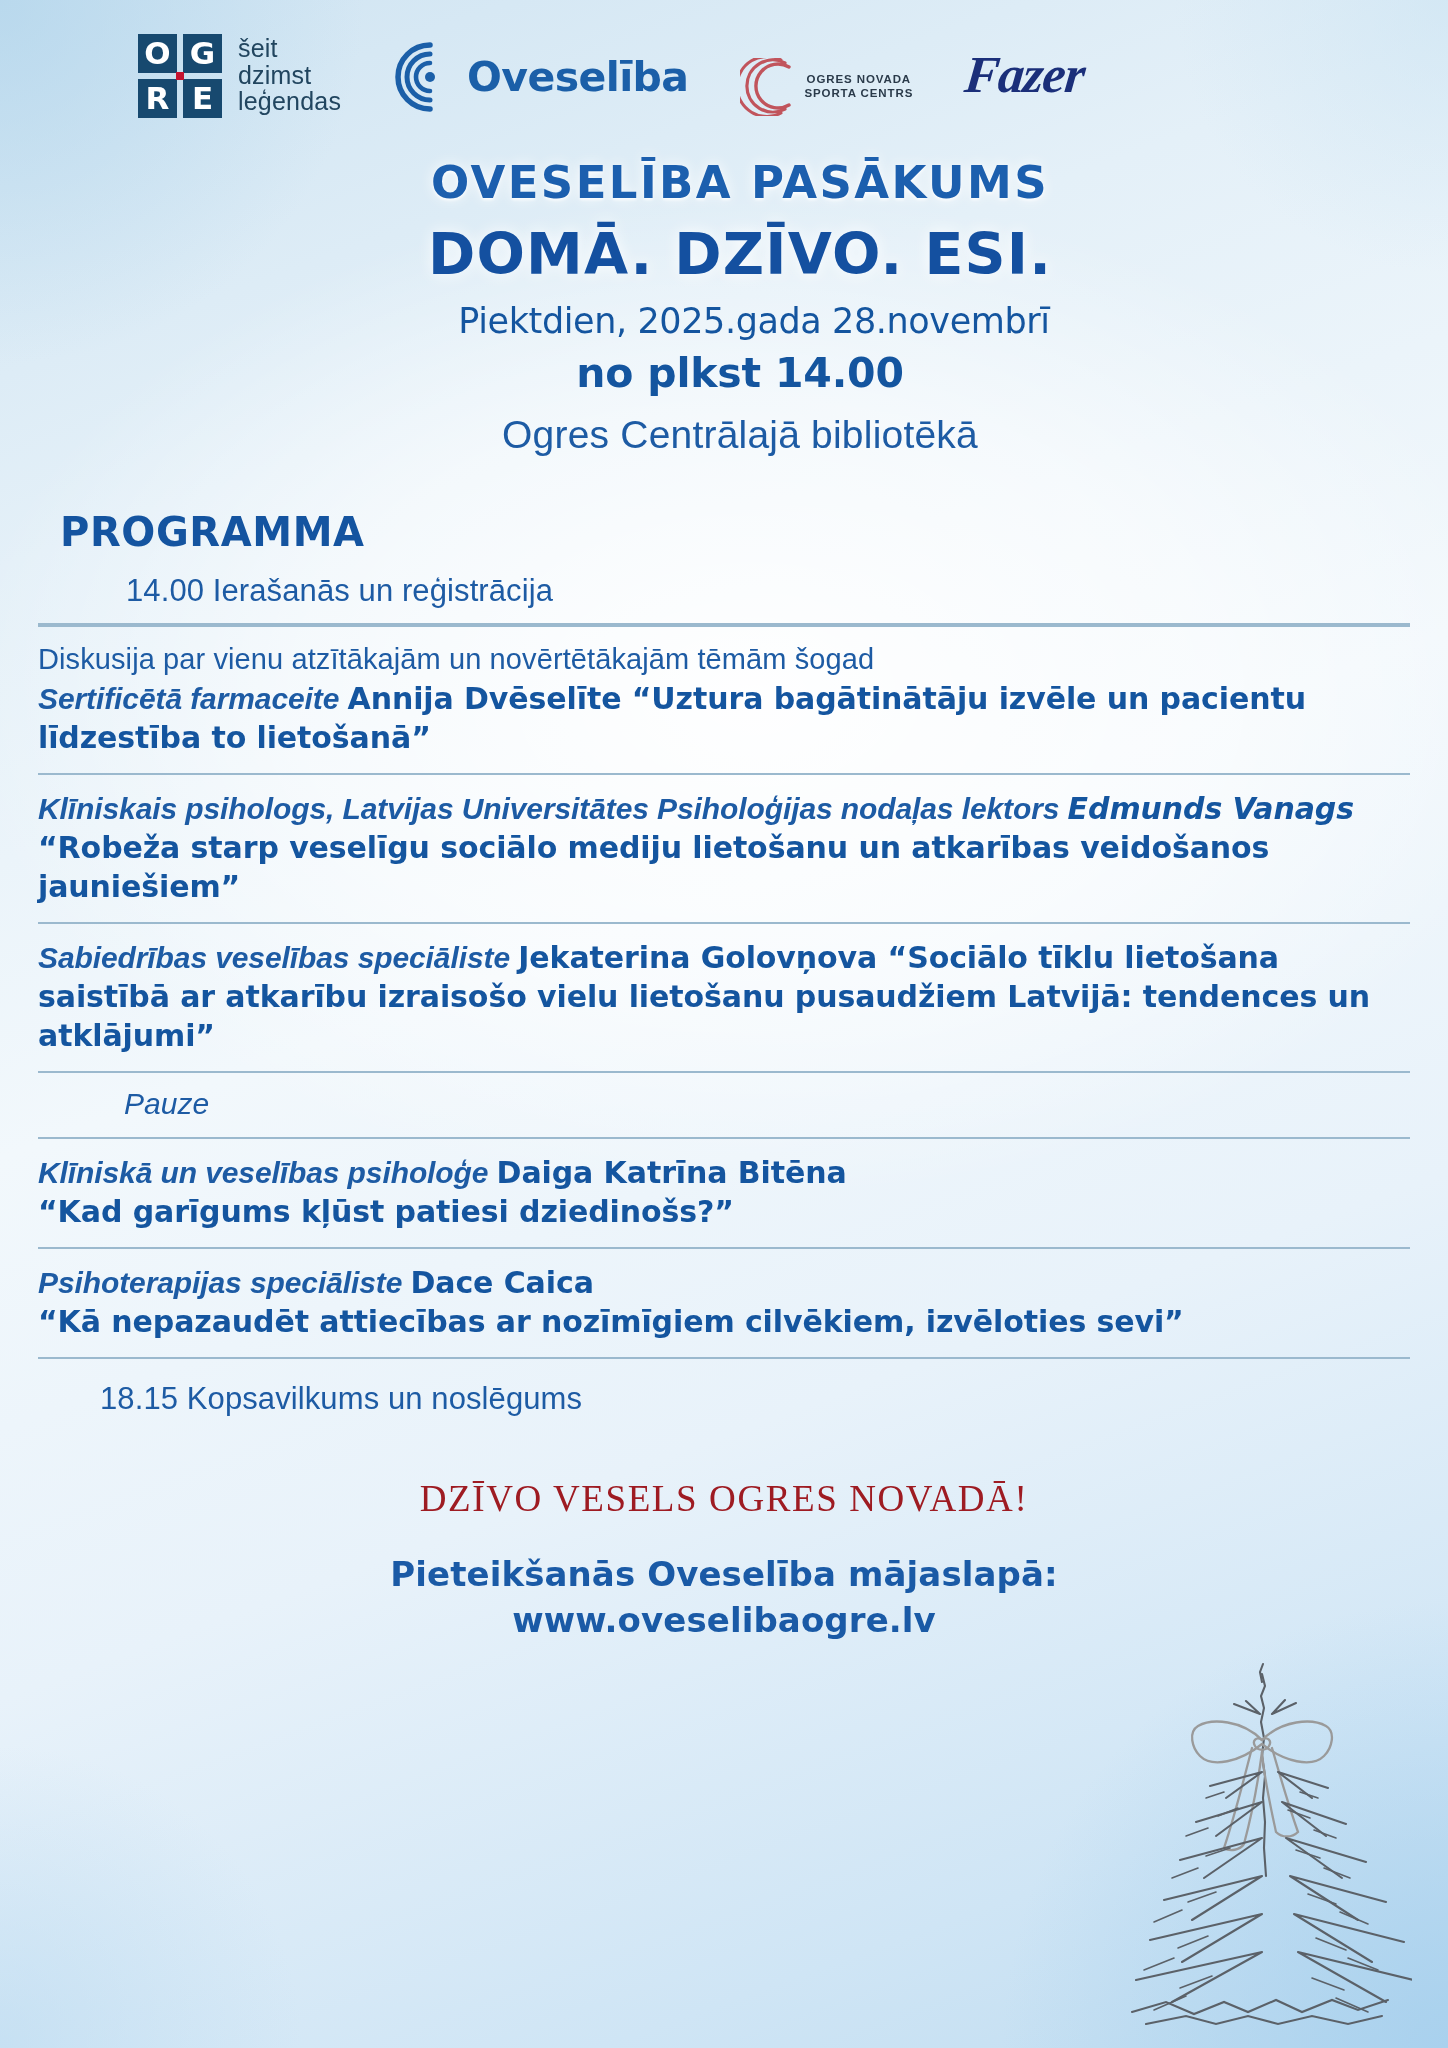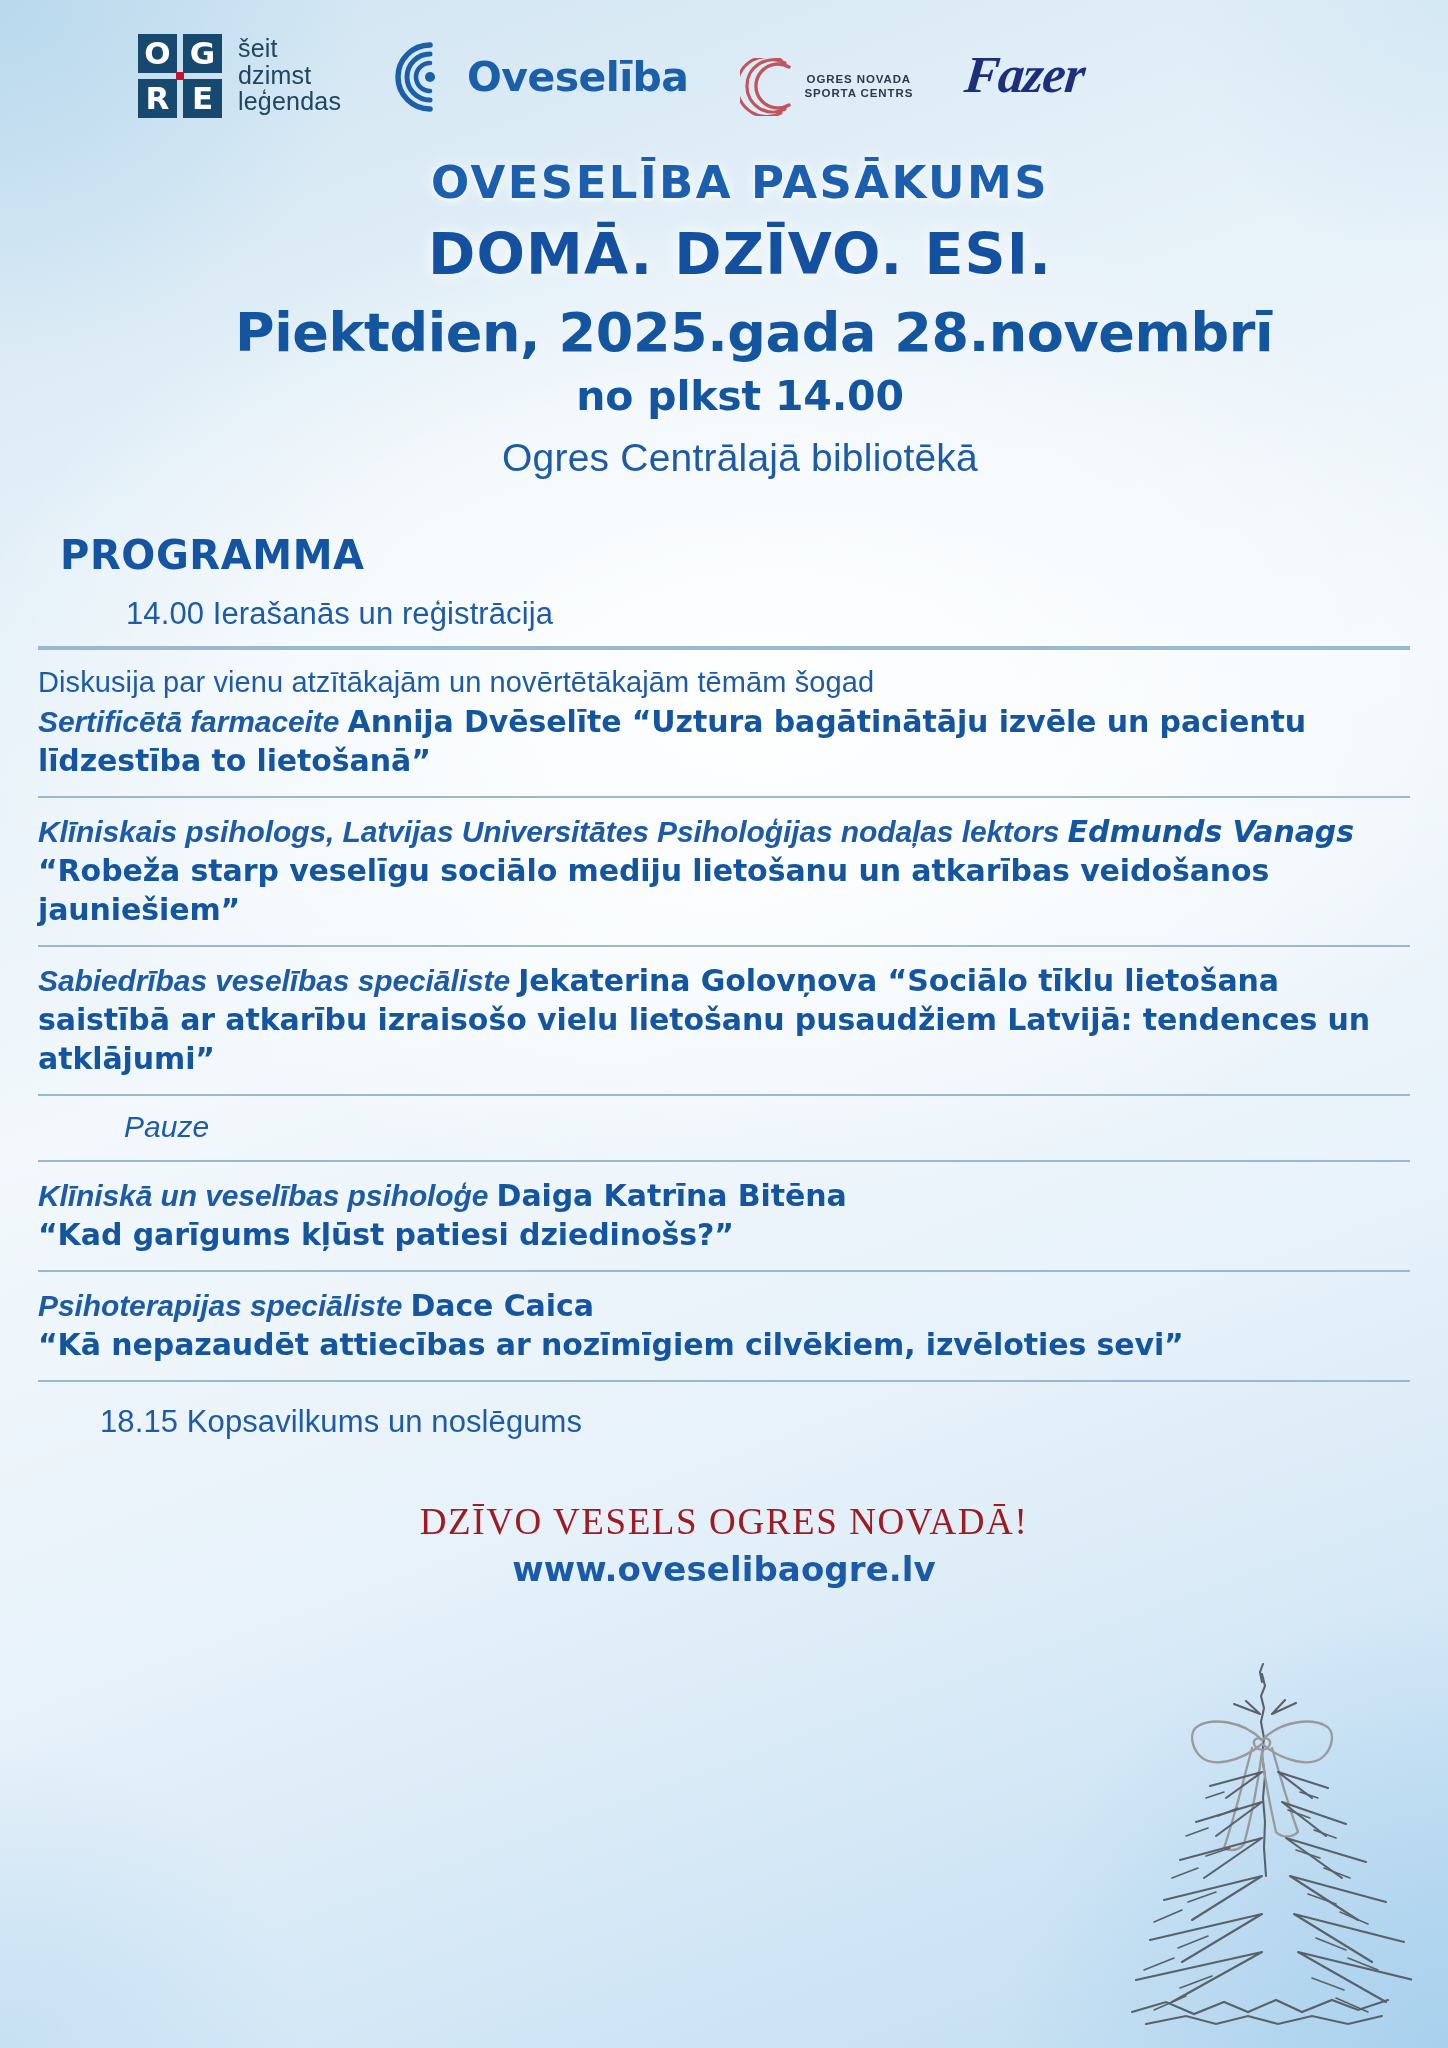--- a/index.html
+++ b/index.html
@@ -140,22 +140,22 @@
     font-family: "DejaVu Sans", sans-serif;
     font-weight: 700;
     font-size: 57px;
     letter-spacing: 1.2px;
     color: #1450a0;
     margin-top: 12px;
     text-shadow: 0 0 16px rgba(255,255,255,0.95);
   }
   .t-line3 {
     font-family: "DejaVu Sans", sans-serif;
-    font-weight: 700;
-    font-size: 54px;
+    font-weight: 400;
+    font-size: 35px;
     color: #14559f;
     margin-top: 14px;
     letter-spacing: -0.4px;
     margin-left: 28px;
   }
   .t-line4 {
     font-family: "DejaVu Sans", sans-serif;
     font-weight: 700;
     font-size: 41px;
     color: #14559f;
@@ -407,20 +407,21 @@
         </div>
       </div>
 
       <hr class="rule">
       <div class="prog-outro">18.15 Kopsavilkums un noslēgums</div>
 
     </div>
 
     <div class="footer">
       <div class="f-red">DZĪVO VESELS OGRES NOVADĀ!</div>
+      <div class="f-blue">Pieteikšanās Oveselība mājaslapā:</div>
       <div class="f-url">www.oveselibaogre.lv</div>
     </div>
 
   </div>
 
   <svg class="tree" viewBox="0 0 300 390">
     <g fill="none" stroke="#5b6168" stroke-width="2.1" stroke-linecap="round">
 
       <path d="M150 22 l3 12 -4 10 3 12 -3 14 3 16 -2 18 3 20 -2 22 2 24 -1 26 2 28"></path>
 

